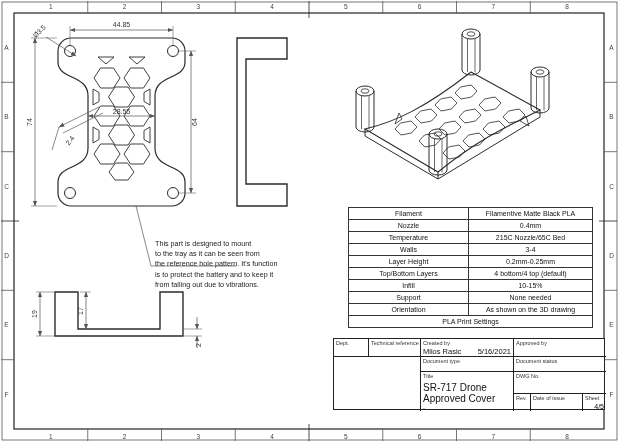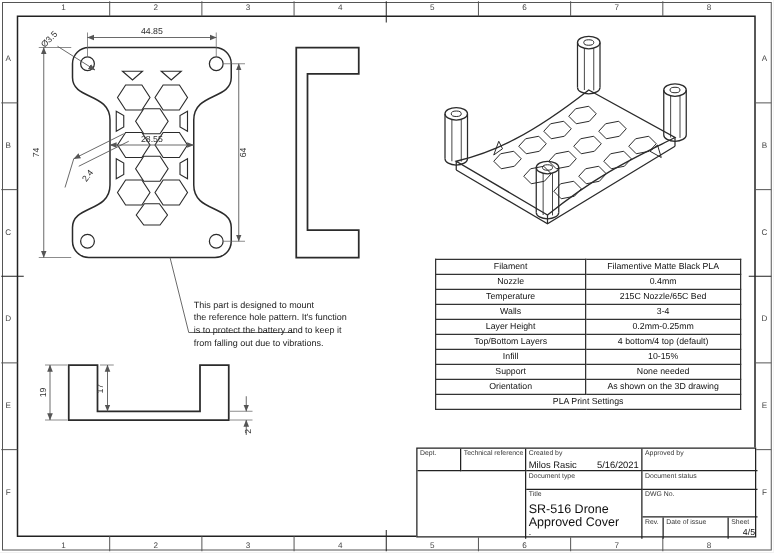--- a/index.html
+++ b/index.html
@@ -15,21 +15,21 @@
   .zr.left{left:0;top:13px;width:13px;height:416px;flex-direction:column;}
   .zr.right{left:605px;top:13px;width:13px;height:416px;flex-direction:column;}
   
   .note{position:absolute;left:155px;top:215px;font-size:7.2px;line-height:10.2px;color:#222;margin-top:24px;}
   
   table.print{position:absolute;left:348px;top:207px;width:245px;border-collapse:collapse;
     font-size:7px;color:#111;table-layout:fixed;}
   table.print td{border:1px solid #333;text-align:center;height:11px;line-height:11px;
     padding:0;overflow:hidden;white-space:nowrap;}
   
-  .tb{position:absolute;left:333px;top:358px;width:272px;height:72px;border:1px solid #222;
+  .tb{position:absolute;left:333px;top:338px;width:272px;height:72px;border:1px solid #222;
     box-sizing:border-box;color:#222;background:#fff;}
   .tb .cell{position:absolute;box-sizing:border-box;border-right:1px solid #222;
     border-bottom:1px solid #222;padding:1px 2px;font-size:5.5px;line-height:6px;overflow:hidden;
     white-space:nowrap;}
   .tb .cell.noR{border-right:none;}
   .tb .cell.noB{border-bottom:none;}
   .tb .lbl{display:block;color:#333;}
   .created-val{display:flex;justify-content:space-between;font-size:7.5px;margin-top:3px;color:#111;}
   .title-val{font-size:10px;line-height:11px;margin-top:3px;color:#111;}
   .dot-val{font-size:7px;color:#111;}
@@ -255,20 +255,21 @@
   <span>A</span>
   <span>B</span>
   <span>C</span>
   <span>D</span>
   <span>E</span>
   <span>F</span>
 </div>
 
 <div class="note">
   <div>This part is designed to mount</div>
+  <div>to the tray as it can be seen from</div>
   <div>the reference hole pattern. It's function</div>
   <div>is to protect the battery and to keep it</div>
   <div>from falling out due to vibrations.</div>
 </div>
 
 <table class="print">
   <colgroup>
         <col style="width:120px">
         <col>
       </colgroup>
@@ -335,21 +336,21 @@
   </div>
   <div class="cell" style="left:87px;top:18px;width:93px;height:15px;">
     <span class="lbl">Document type</span>
   </div>
   <div class="cell noR" style="left:180px;top:18px;width:92px;height:15px;">
     <span class="lbl">Document status</span>
   </div>
   <div class="cell noB" style="left:87px;top:33px;width:93px;height:39px;">
     <span class="lbl">Title</span>
     <div class="title-val">
-      <div>SR-516 Drone</div>
+      <div>SR-717 Drone</div>
       <div>Approved Cover</div>
     </div>
     <div class="dot-val">.</div>
   </div>
   <div class="cell noR" style="left:180px;top:33px;width:92px;height:22px;">
     <span class="lbl">DWG No.</span>
   </div>
   <div class="cell noB" style="left:180px;top:55px;width:17px;height:17px;">
     <span class="lbl">Rev.</span>
   </div>

